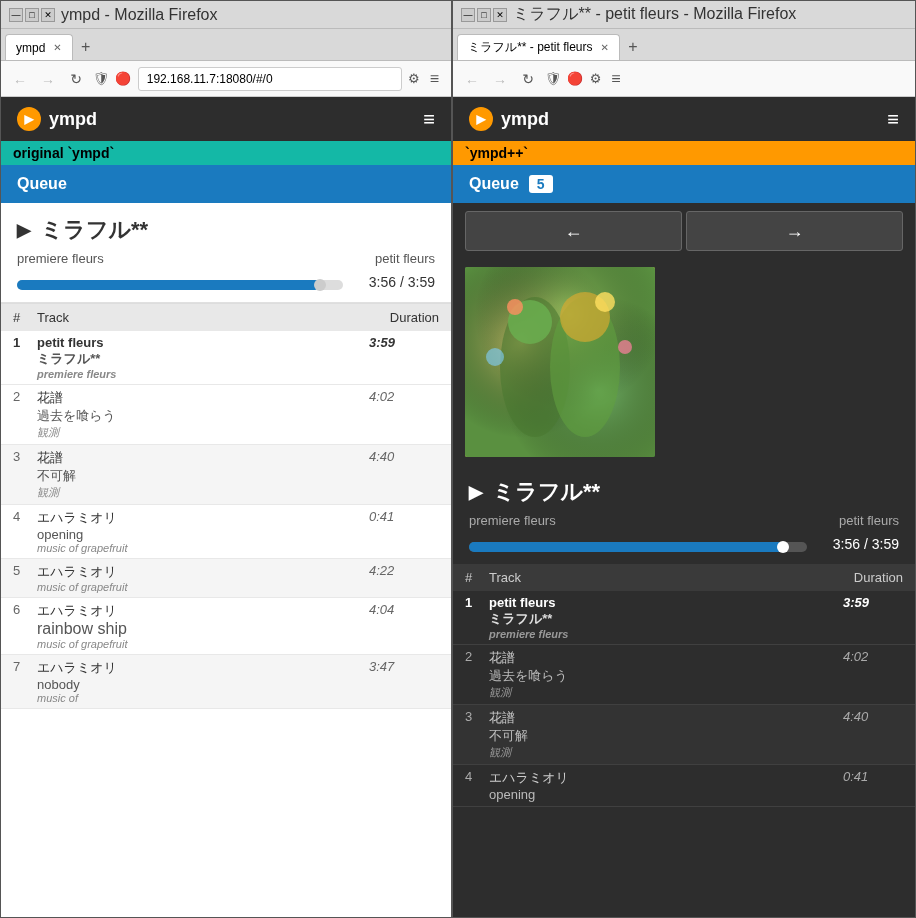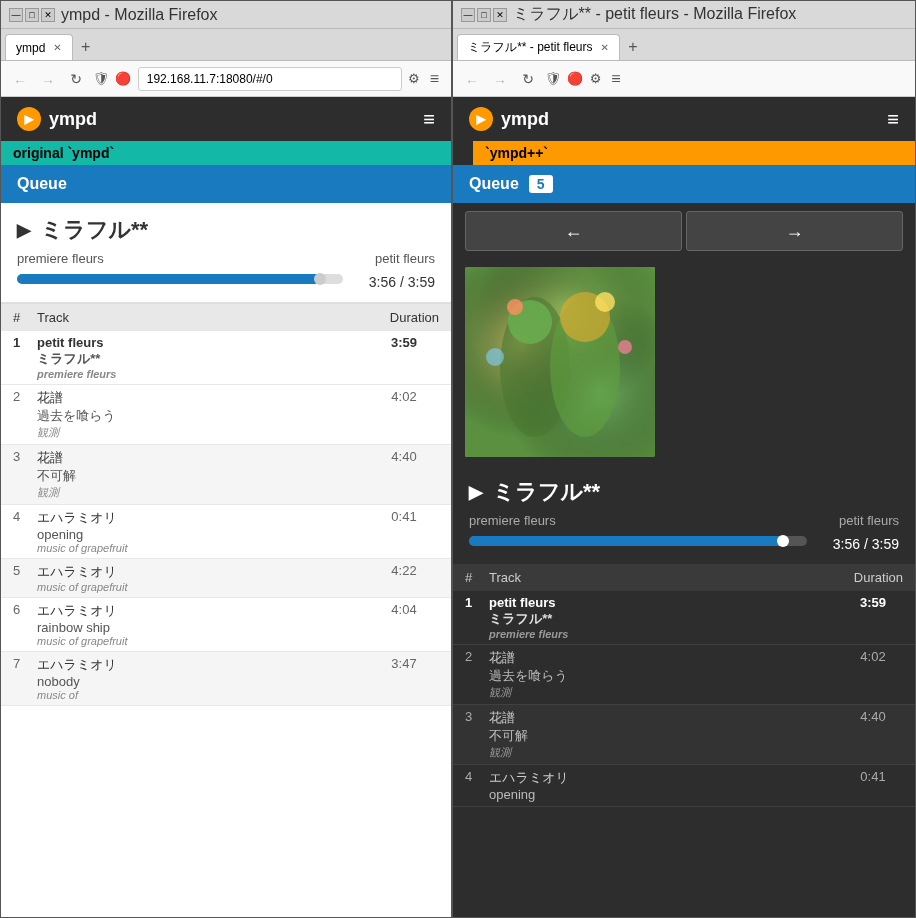--- a/index.html
+++ b/index.html
@@ -209,21 +209,20 @@
     }
 
     .version-badge.original {
       background: #14b8a6;
       color: #000;
     }
 
     .version-badge.plus {
       background: #f90;
       color: #000;
-      margin-left: 20px;
     }
 
     
     .queue-header {
       background: #1a7abf;
       color: #fff;
       padding: 10px 16px;
       font-size: 16px;
       font-weight: bold;
       display: flex;
@@ -290,21 +289,21 @@
       display: flex;
       justify-content: space-between;
       color: #aaa;
       font-size: 13px;
       margin-bottom: 8px;
     }
 
     
     .progress-bar-container {
       display: flex;
-      align-items: flex-start;
+      align-items: flex-end;
       gap: 26px;
     }
 
     .progress-track {
       flex: 1;
       height: 10px;
       background: #555;
       border-radius: 5px;
       position: relative;
     }
@@ -436,21 +435,21 @@
 
     .track-num.right { color: #aaa; }
     .track-num.active { color: #333; font-weight: bold; }
     .track-num.right.active { color: #fff; }
 
     .track-name { font-weight: normal; }
     .track-name.bold { font-weight: bold; }
     .track-artist { font-size: 11px; color: #888; font-style: italic; }
     .track-artist.right { color: #999; }
 
-    .track-duration { text-align: center; color: #666; }
+    .track-duration { text-align: left; color: #666; font-style: italic; }
     .track-duration.right { color: #aaa; }
     .track-duration.active { color: #333; font-weight: bold; }
     .track-duration.right.active { color: #fff; }
 
     
     .left-app {
       background: #fff;
       flex: 1;
       display: flex;
       flex-direction: column;
@@ -659,21 +658,21 @@
           <span class="track-name">エハラミオリ</span>
           <span class="track-artist">music of grapefruit</span>
         </div>
         <span class="track-duration">4:22</span>
       </div>
 
       <div class="track-row left-layout">
         <span class="track-num">6</span>
         <div class="track-col2">
           <span class="track-name">エハラミオリ</span>
-          <span style="font-size:13px;color:#555;">rainbow ship</span>
+          <span style="font-size:16px;color:#555;">rainbow ship</span>
           <span class="track-artist">music of grapefruit</span>
         </div>
         <span class="track-duration">4:04</span>
       </div>
 
       <div class="track-row left-layout">
         <span class="track-num">7</span>
         <div class="track-col2">
           <span class="track-name">エハラミオリ</span>
           <span style="font-size:13px;color:#555;">nobody</span>

